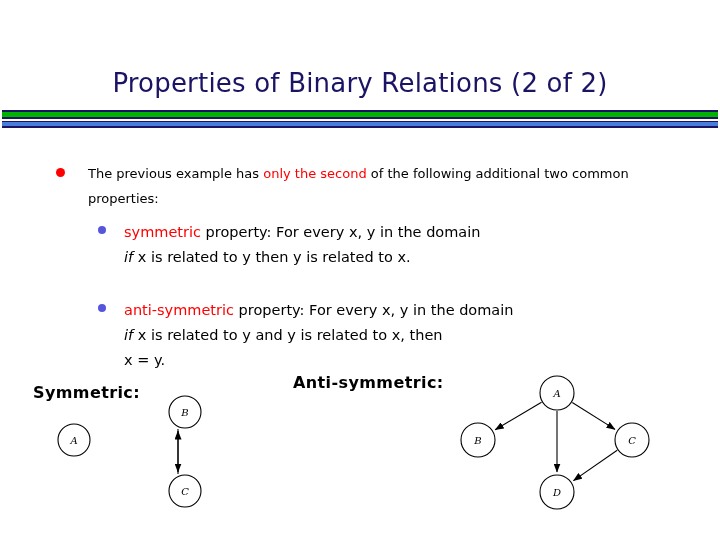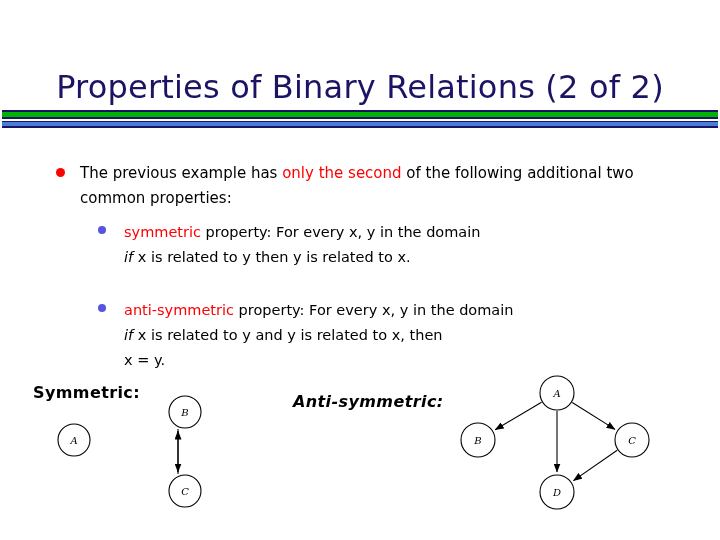--- a/index.html
+++ b/index.html
@@ -22,21 +22,21 @@
   }
 
   
   .title {
     position: absolute;
     top: 68px;
     left: 0;
     width: 720px;
     text-align: center;
     color: #1b1464;
-    font-size: 32px;
+    font-size: 26px;
     font-weight: 400;
     letter-spacing: 0.2px;
     font-family: "DejaVu Sans", sans-serif;
   }
 
   
   .rule {
     position: absolute;
     left: 2px;
     width: 716px;
@@ -59,22 +59,22 @@
   .bullet-l1 .marker {
     position: absolute;
     left: 0;
     top: 7px;
     width: 9px;
     height: 9px;
     border-radius: 50%;
     background: #ff0000;
   }
   .bullet-l1 .text {
-    margin-left: 24px;
-    font-size: 15px;
+    margin-left: 32px;
+    font-size: 13px;
     color: #000000;
     line-height: 25px;
   }
 
   .bullet-l2 {
     position: absolute;
     left: 98px;
     width: 520px;
   }
   .bullet-l2.b1 { top: 220px; }
@@ -100,21 +100,21 @@
 
   
   .diag-label {
     position: absolute;
     font-size: 16px;
     font-weight: bold;
     color: #000000;
     letter-spacing: 0.4px;
   }
   .label-symmetric { left: 33px;  top: 383px; }
-  .label-anti      { left: 293px; top: 392px; font-style: italic; }
+  .label-anti      { left: 293px; top: 373px; }
 
   svg.graph {
     position: absolute;
     left: 0;
     top: 0;
     width: 720px;
     height: 540px;
     pointer-events: none;
   }
   svg.graph .node-circle {

